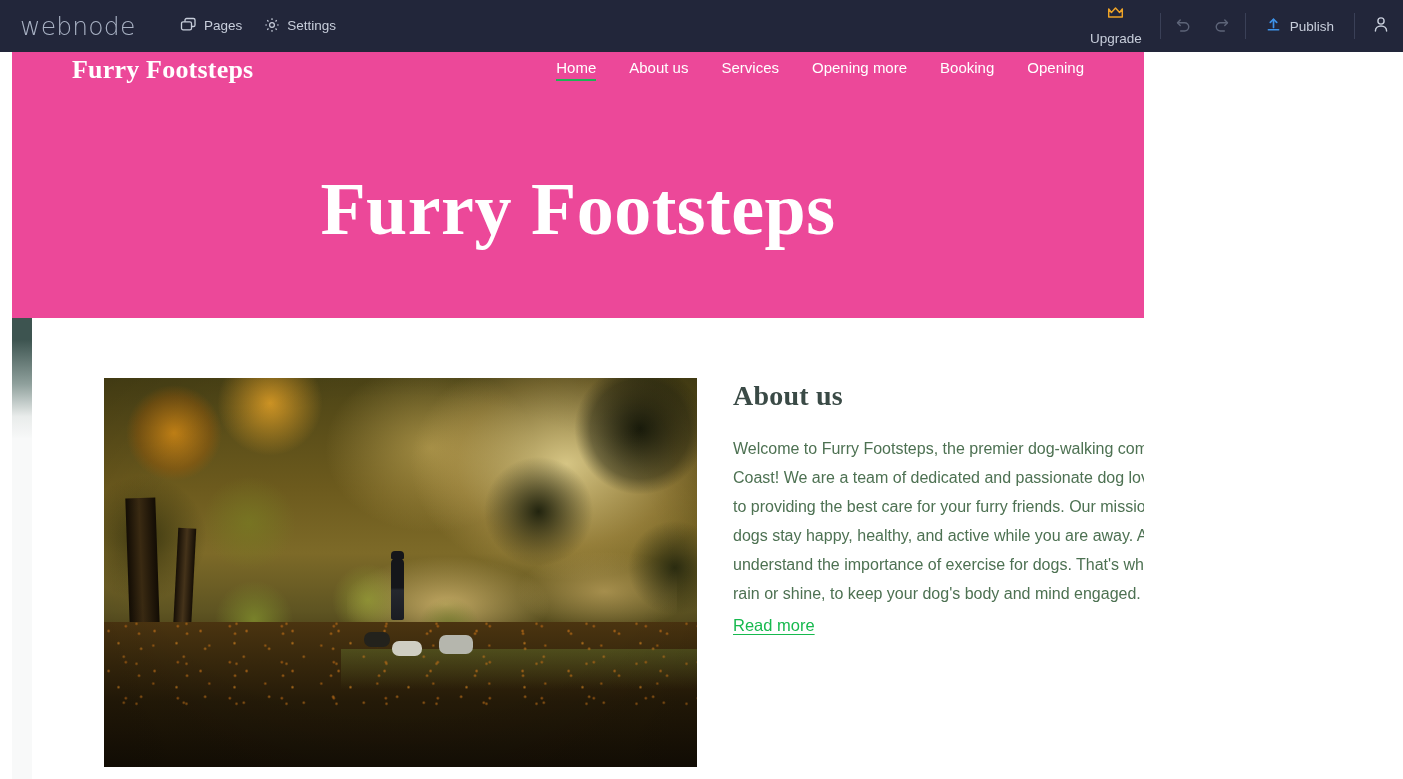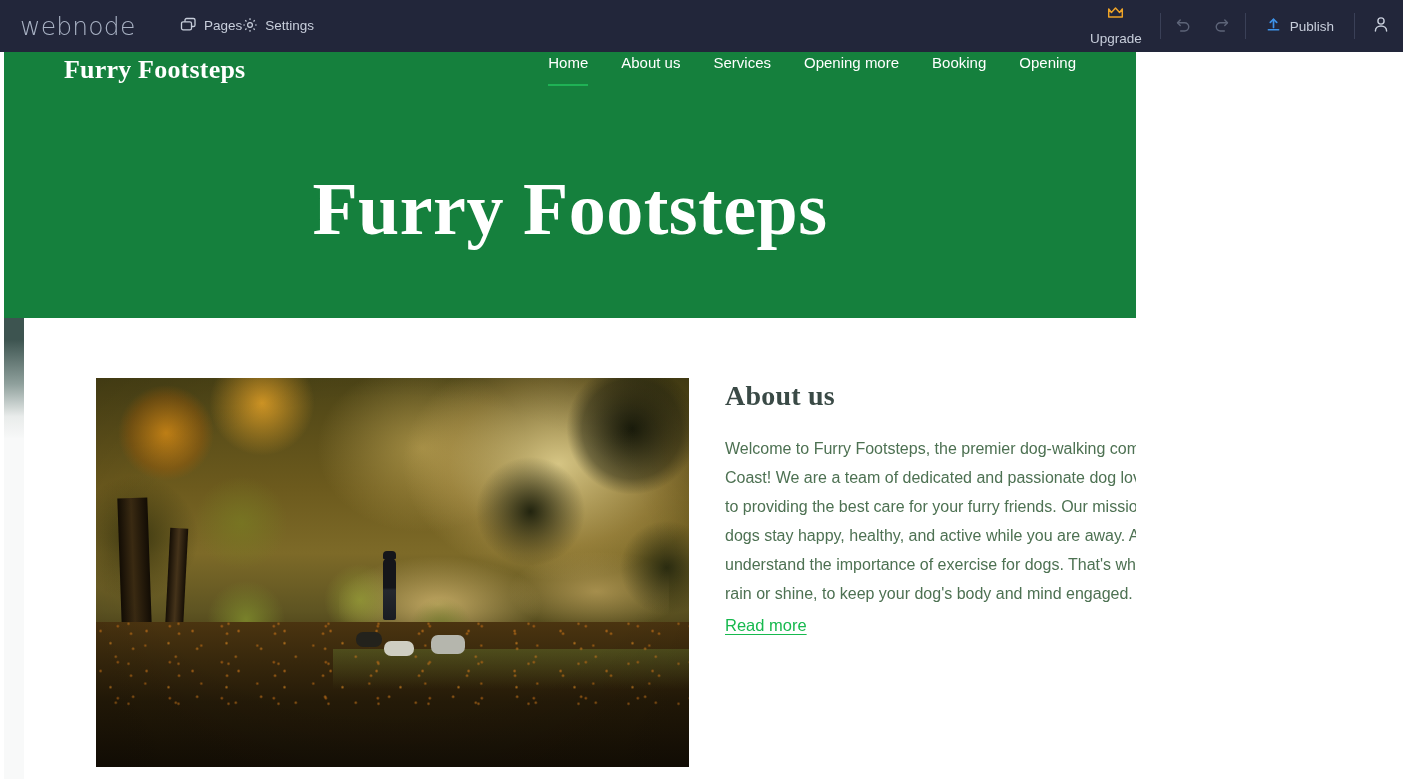--- a/index.html
+++ b/index.html
@@ -31,20 +31,21 @@
     color: #a9b2c4;
     font-family: "DejaVu Sans", sans-serif;
     font-weight: 300;
     line-height: 1;
     user-select: none;
   }
 
   .bar-group-left {
     display: flex;
     align-items: center;
+    gap: 22px;
     margin-left: 30px;
   }
 
   .bar-item {
     display: flex;
     align-items: center;
     gap: 7px;
     color: #c8cedb;
     font-size: 13.5px;
     height: 40px;
@@ -101,24 +102,24 @@
     width: 44px; height: 40px;
     display: flex;
     align-items: center;
     justify-content: center;
     cursor: pointer;
   }
 
   
   #site-canvas {
     position: absolute;
-    top: 40px; left: 4px;
+    top: 40px; left: 12px;
     width: 1132px;
     height: 739px;
-    background: #15803d;
+    background: #ec4899;
     overflow: hidden;
   }
 
   
   .side-fade {
     position: absolute;
     top: 278px;
     width: 100%;
     height: 120px;
     background: linear-gradient(to bottom, #3d5450 0%, #3d5450 18%, #8fa09c 55%, #e9eceb 82%, #f7f8f8 100%);
@@ -156,21 +157,21 @@
     margin-left: auto;
     display: flex;
     align-items: center;
     gap: 33px;
   }
 
   .nav-link {
     position: relative;
     color: #ffffff;
     font-size: 15px;
-    padding-bottom: 15px;
+    padding-bottom: 5px;
     cursor: pointer;
     white-space: nowrap;
   }
   .nav-link.active::after {
     content: "";
     position: absolute;
     left: 0; right: 0; bottom: 0;
     height: 2px;
     background: #1fb255;
   }

